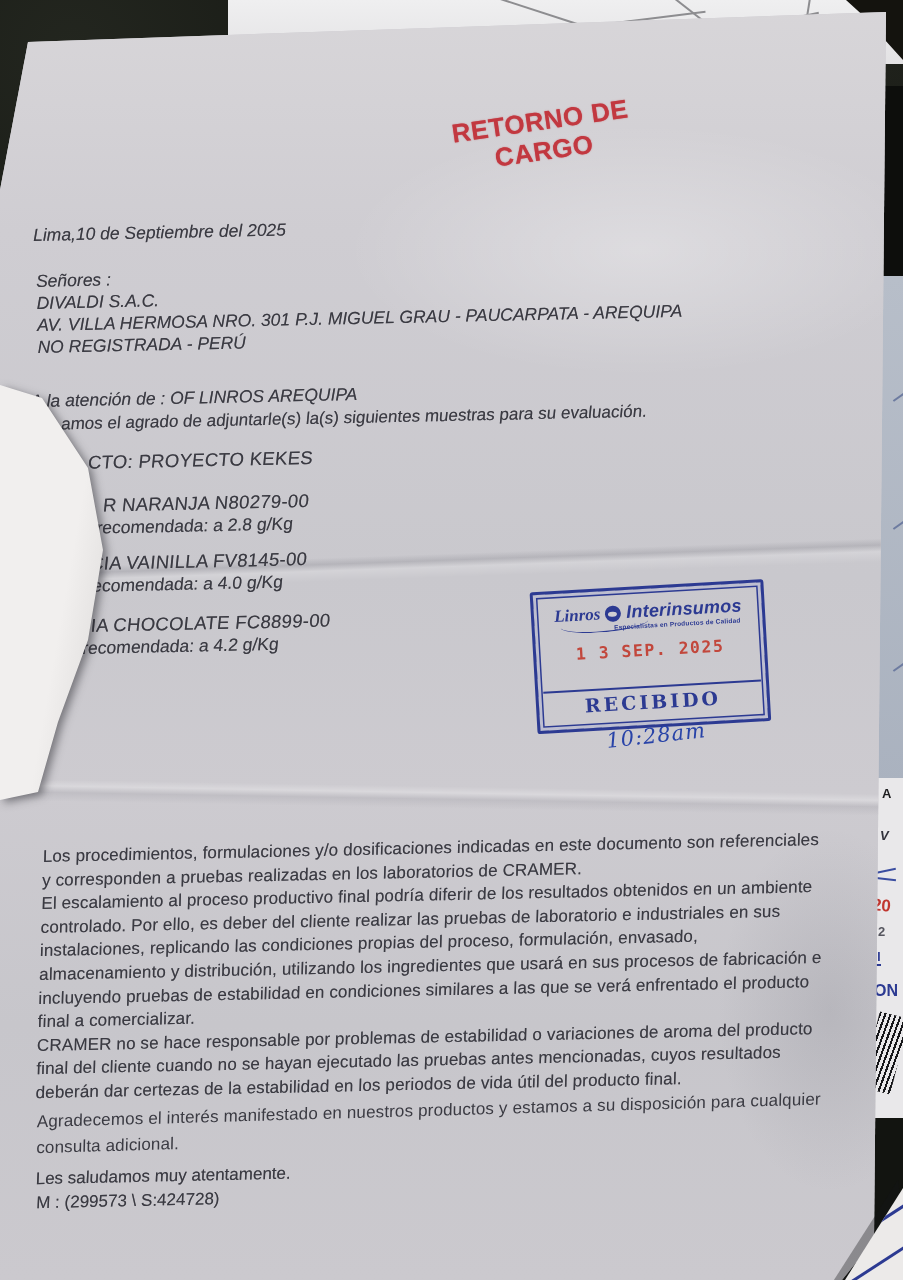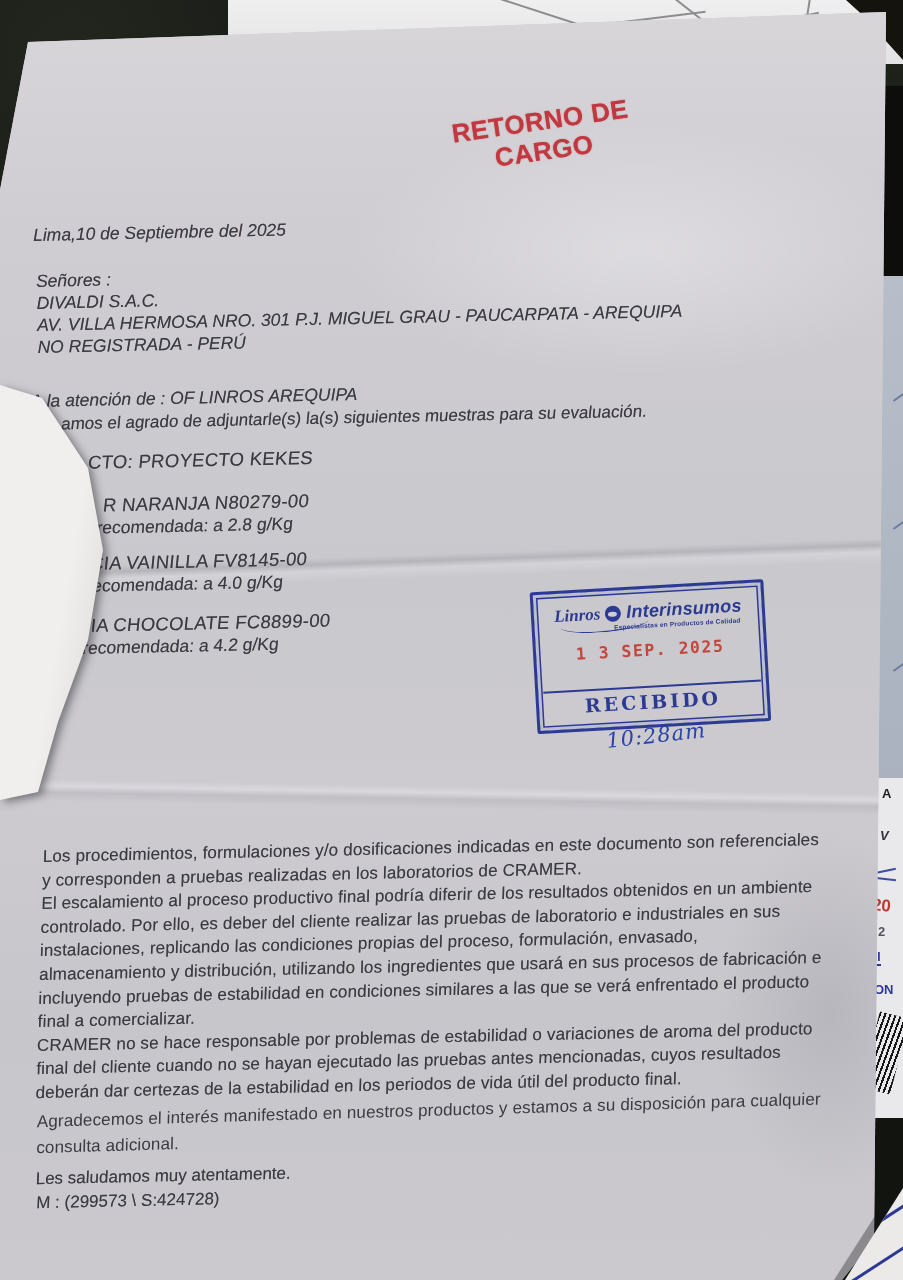--- a/index.html
+++ b/index.html
@@ -25,21 +25,21 @@
   .strip-blue .mark{position:absolute;left:16px;height:1.5px;width:14px;background:#6d7ba0;transform:rotate(-35deg);}
   .strip-doc{position:absolute;left:868px;top:778px;width:35px;height:340px;background:#e9e8ea;z-index:1;overflow:hidden;}
   .frag{position:absolute;font-weight:bold;}
   .frag-a{left:14px;top:8px;font-size:13px;color:#1c1c1e;}
   .frag-v{left:12px;top:50px;font-size:13px;color:#30303a;font-style:italic;}
   .scribble{position:absolute;left:6px;width:22px;height:2px;background:#3a4da0;}
   .sc1{top:92px;transform:rotate(-12deg);} .sc2{top:100px;transform:rotate(6deg);}
   .frag-20{left:4px;top:118px;font-size:17px;color:#c0362f;transform:rotate(4deg);}
   .frag-2{left:10px;top:146px;font-size:13px;color:#55555e;}
   .frag-ii{left:6px;top:172px;font-size:12px;color:#2c3a92;border-bottom:2px solid #2c3a92;}
-  .frag-on{left:6px;top:204px;font-size:13px;color:#2c3a92;}
+  .frag-on{left:6px;top:204px;font-size:16px;color:#2c3a92;}
   .barcode{position:absolute;left:2px;top:236px;width:30px;height:78px;transform:rotate(14deg);
            background:repeating-linear-gradient(96deg,#17171a 0 2px,transparent 2px 5px);}
   
   .paper{position:absolute;left:0;top:0;width:903px;height:1280px;z-index:2;
          clip-path:polygon(28px 42px,886px 12px,874px 1240px,842px 1280px,0 1280px,0 190px);
          background:
            linear-gradient(180deg,#d8d6d9 0%,#cfcdd2 18%,#c9c8cd 45%,#cdcbd0 62%,#c7c6cb 80%,#cbc9ce 100%),
            #cccad0;}
   .paper::before{content:"";position:absolute;inset:0;
          background:

